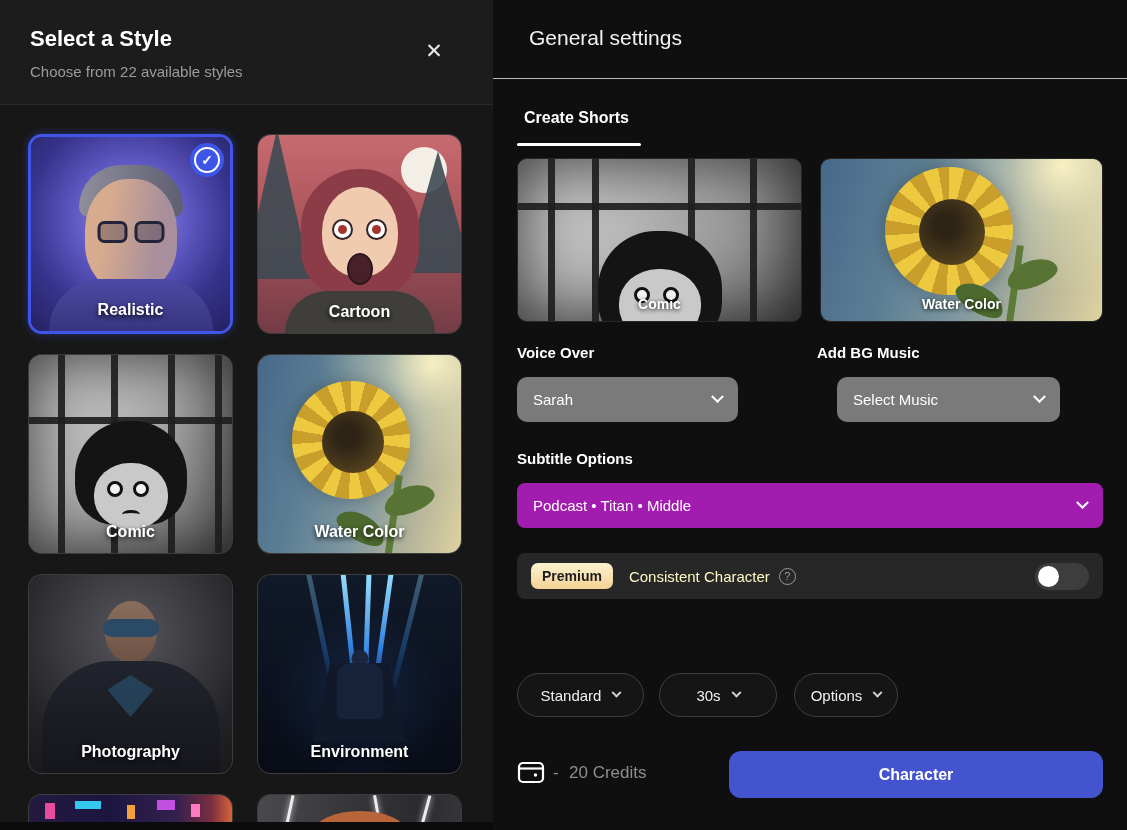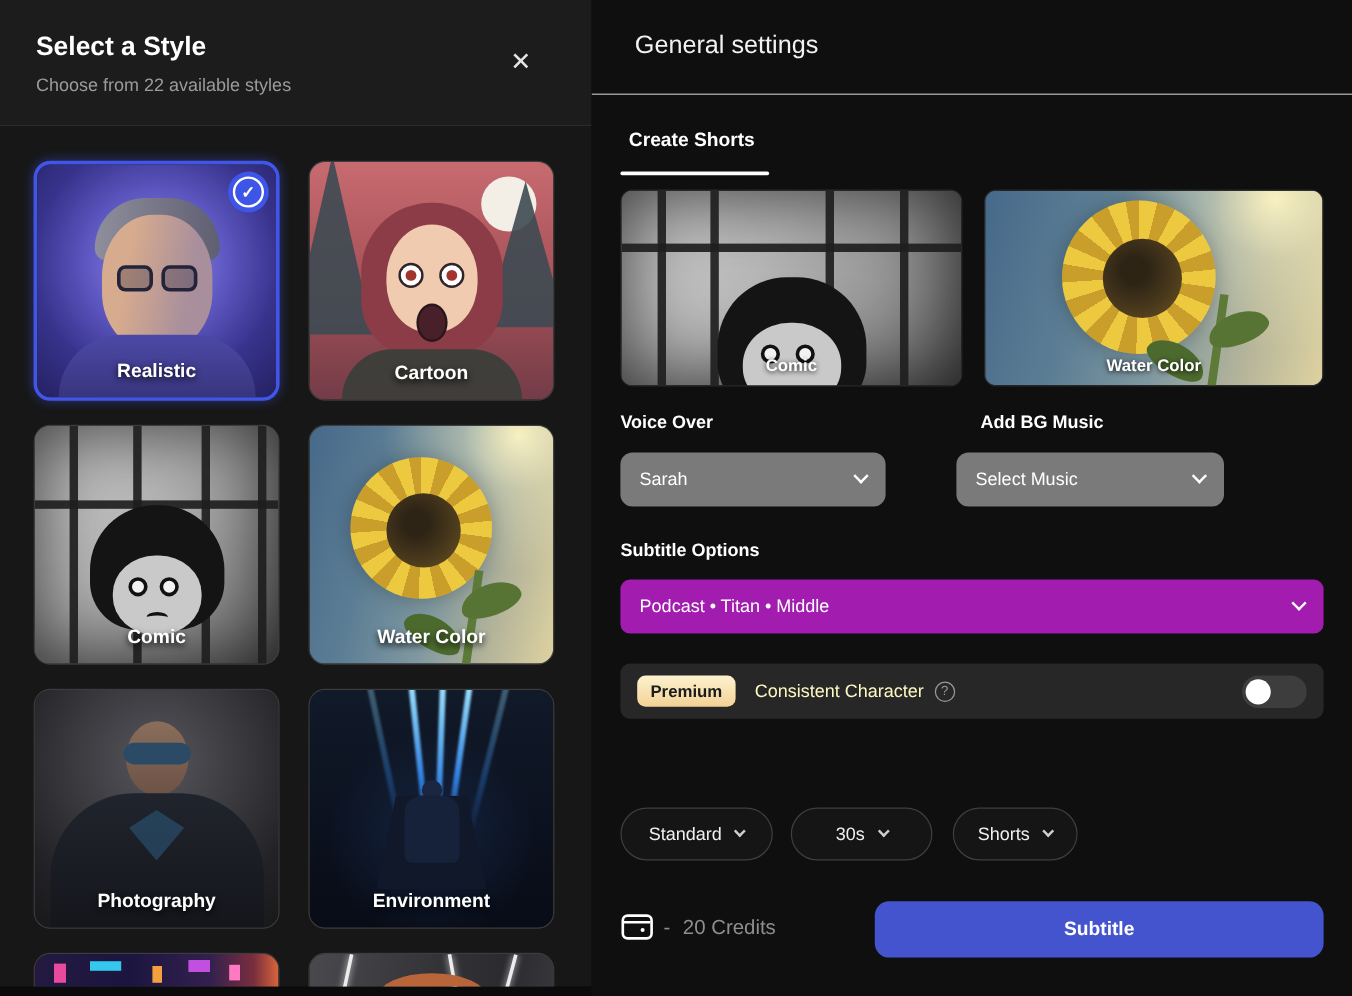--- a/index.html
+++ b/index.html
@@ -124,21 +124,21 @@
   .preview .a-water .lf1 { bottom:34px; right:44px; transform:rotate(-20deg); }
   .preview .a-water .lf2 { bottom:8px; right:96px; transform:rotate(30deg); background:#4c6a2e; }
 
   .field-label { position:absolute; font-size:15px; font-weight:bold; color:#fff; }
   #lbl-voice { left:24px; top:344px; }
   #lbl-music { left:324px; top:344px; }
   #lbl-subtitle { left:24px; top:450px; }
 
   .dropdown { position:absolute; height:45px; background:#7a7a7a; border-radius:10px; display:flex; align-items:center; padding:0 16px; color:#fff; font-size:15px; cursor:pointer; }
   #dd-voice { left:24px; top:377px; width:221px;gap:36px; }
-  #dd-music { left:304px; top:377px; width:223px; }
+  #dd-music { left:344px; top:377px; width:223px; }
   #dd-subtitle { left:24px; top:483px; width:586px; border-radius:8px; background:#a21caf; }
   .dd-value { flex:1; }
   .chev { width:9px; height:9px; border-right:2.5px solid #fff; border-bottom:2.5px solid #fff; transform:rotate(45deg) translate(-2px,-2px); }
 
   #premium-row { position:absolute; left:24px; top:553px; width:586px; height:46px; background:#272727; border-radius:8px; display:flex; align-items:center; padding:0 14px; }
   #premium-badge { padding:5px 11px; border-radius:7px; background:linear-gradient(180deg,#fdf2d0,#f3d294); color:#1c1c1c; font-size:14px; font-weight:bold; }
   #premium-label { margin-left:16px; color:#fef9c3; font-size:15px; }
   #help-icon { margin-left:9px; width:17px; height:17px; border:1.5px solid #9a9a9a; border-radius:50%; color:#9a9a9a; font-size:11px; display:flex; align-items:center; justify-content:center; cursor:pointer; }
   #toggle { margin-left:auto; width:54px; height:27px; border-radius:14px; background:#3d3d3d; position:relative; cursor:pointer; }
   #toggle .knob { position:absolute; left:3px; top:3px; width:21px; height:21px; border-radius:50%; background:#fff; }
@@ -337,27 +337,27 @@
 
     <div class="pill" id="pill-quality">
       <span>Standard</span>
       <span class="chev"></span>
     </div>
     <div class="pill" id="pill-duration">
       <span>30s</span>
       <span class="chev"></span>
     </div>
     <div class="pill" id="pill-language">
-      <span>Shorts</span>
+      <span>Options</span>
       <span class="chev"></span>
     </div>
 
     <svg id="wallet-icon" width="28" height="25" viewBox="0 0 28 25">
       <rect x="2" y="3" width="24" height="19" rx="4" fill="none" stroke="#fff" stroke-width="2.2"></rect>
       <line x1="3" y1="8.5" x2="25" y2="8.5" stroke="#fff" stroke-width="2.2"></line>
       <circle cx="18.5" cy="15" r="1.7" fill="#fff"></circle>
     </svg>
     <span id="credits-sep">-</span>
     <span id="credits-amount">20 Credits</span>
-    <button id="generate-btn">Subtitle</button>
+    <button id="generate-btn">Character</button>
   </div>
 
 </div>
 
 </body></html>

